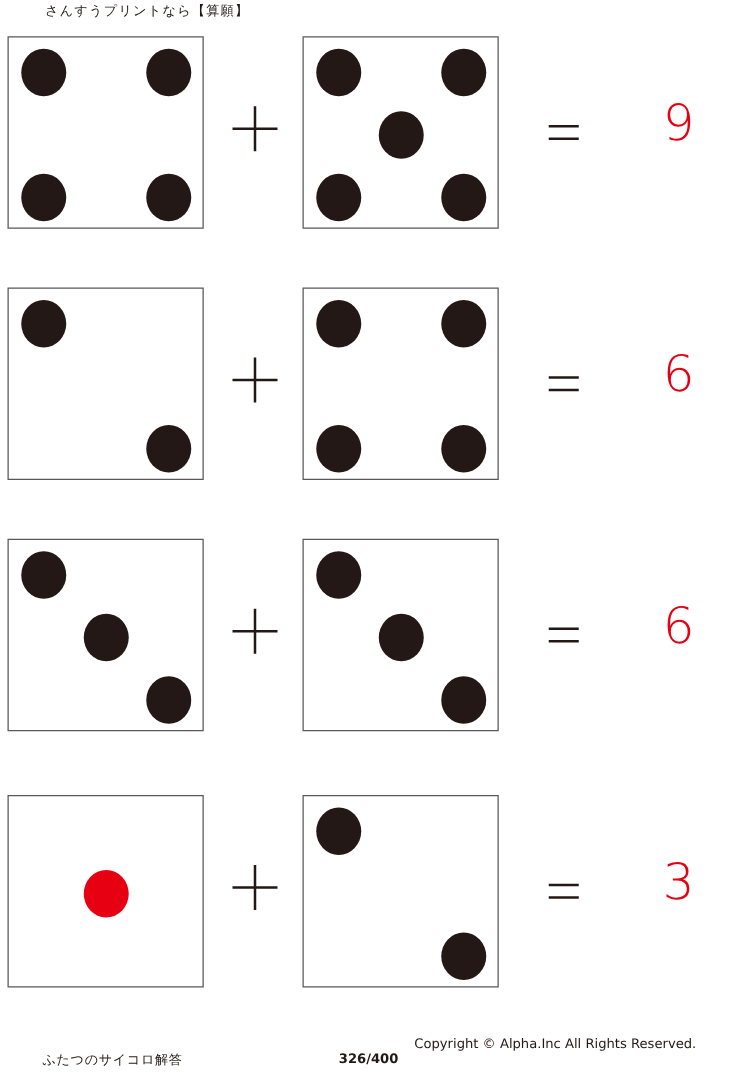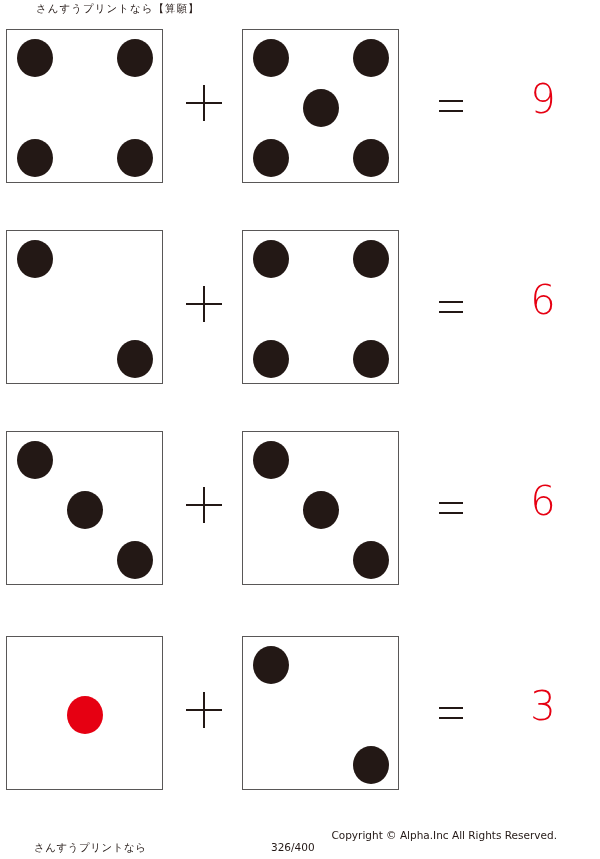--- a/index.html
+++ b/index.html
@@ -18,21 +18,21 @@
   .plus::before { left: 0; top: 17px; width: 36px; height: 2px; }
   .plus::after { left: 17px; top: 0; width: 2px; height: 36px; }
   .eq { left: 439px; top: 71px; width: 24px; height: 12px; }
   .eq::before, .eq::after { content: ""; position: absolute; left: 0; width: 24px; height: 2px; background: #231815; }
   .eq::before { top: 0; }
   .eq::after { top: 10px; }
   .answer { position: absolute; left: 520px; top: 50px; width: 46px; text-align: center;
             font-size: 40px; font-weight: 300; color: #E60012; line-height: 1;
             font-family: "DejaVu Sans", sans-serif; }
   .footer-left { position: absolute; left: 34px; top: 841px; font-size: 10.5px; letter-spacing: 0.5px; }
-  .footer-page { position: absolute; left: 271px; top: 841px; font-size: 10.5px; }
+  .footer-page { position: absolute; left: 271px; top: 841px; font-size: 10.5px; font-weight: bold; }
   .footer-right { position: absolute; right: 43px; top: 828px; font-size: 10.5px; text-align: left; line-height: 15px; }
 </style>
 </head>
 <body>
 
 <div class="header">さんすうプリントなら【算願】</div>
 
 <div id="problems">
   <div class="row" style="top: 29px;">
     <div class="die left">
@@ -89,17 +89,17 @@
     <div class="op plus"></div>
     <div class="die right">
         <div class="pip" style="left: 28px; top: 28px; background: rgb(35, 24, 21);"></div>
         <div class="pip" style="left: 128px; top: 128px; background: rgb(35, 24, 21);"></div>
       </div>
     <div class="op eq"></div>
     <div class="answer">3</div>
   </div>
 </div>
 
-<div class="footer-left">さんすうプリントなら</div>
+<div class="footer-left">ふたつのサイコロ解答</div>
 <div class="footer-page">326/400</div>
 <div class="footer-right">
   <div>Copyright ©  Alpha.Inc All Rights Reserved.</div>
 </div>
 
 </body></html>

